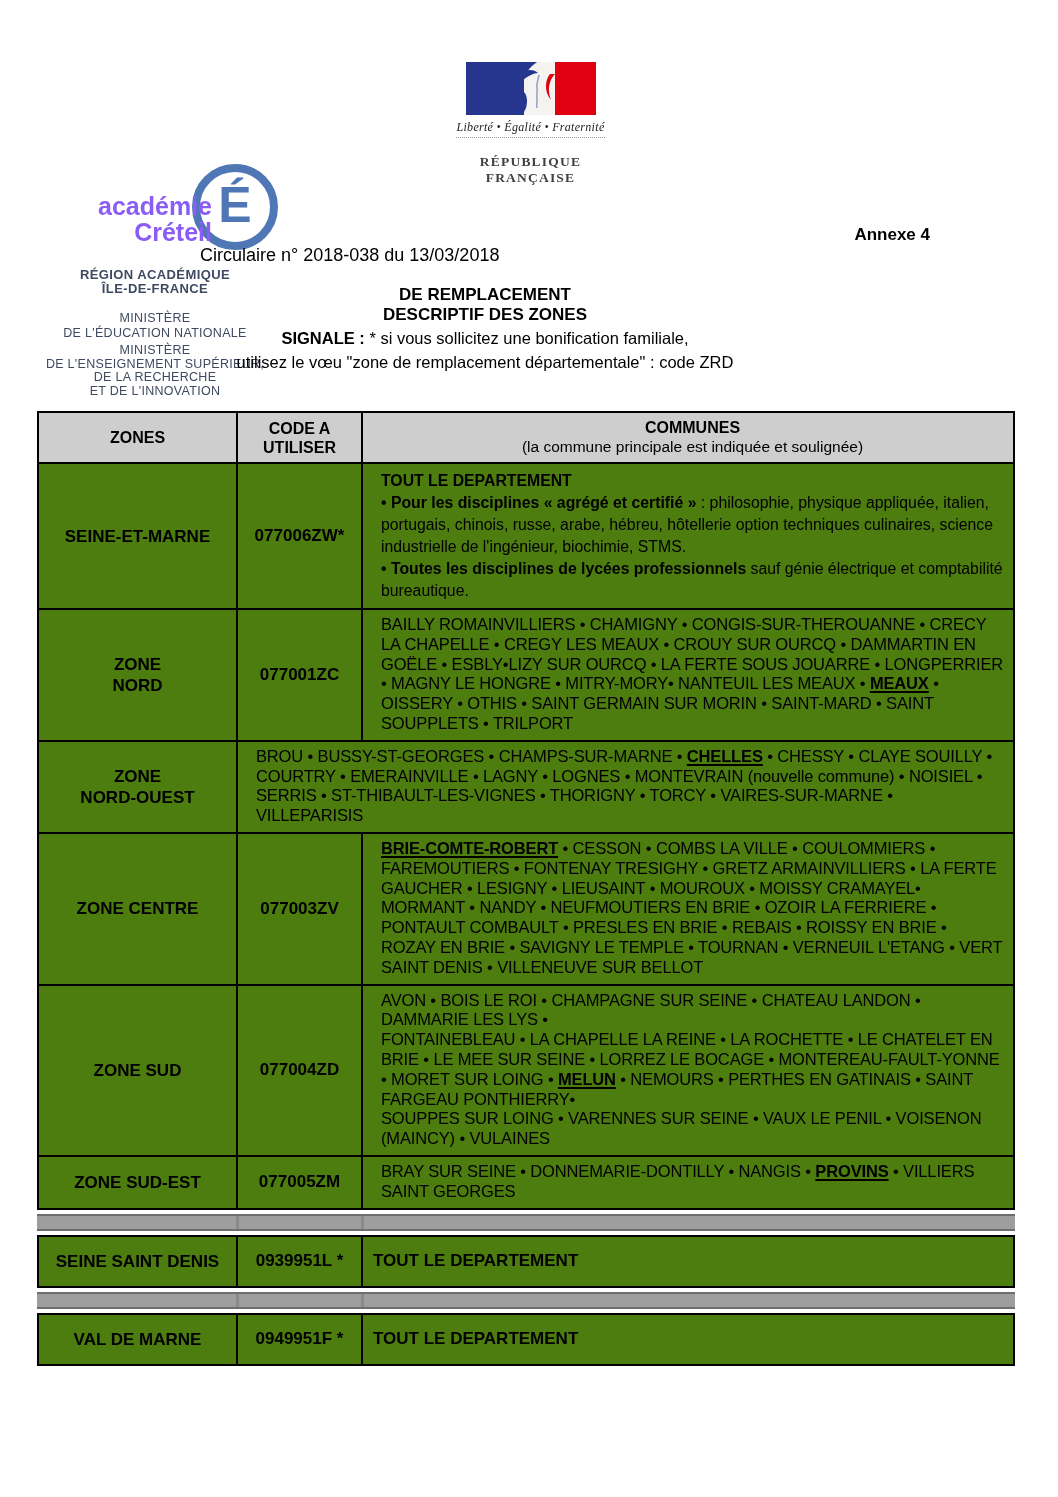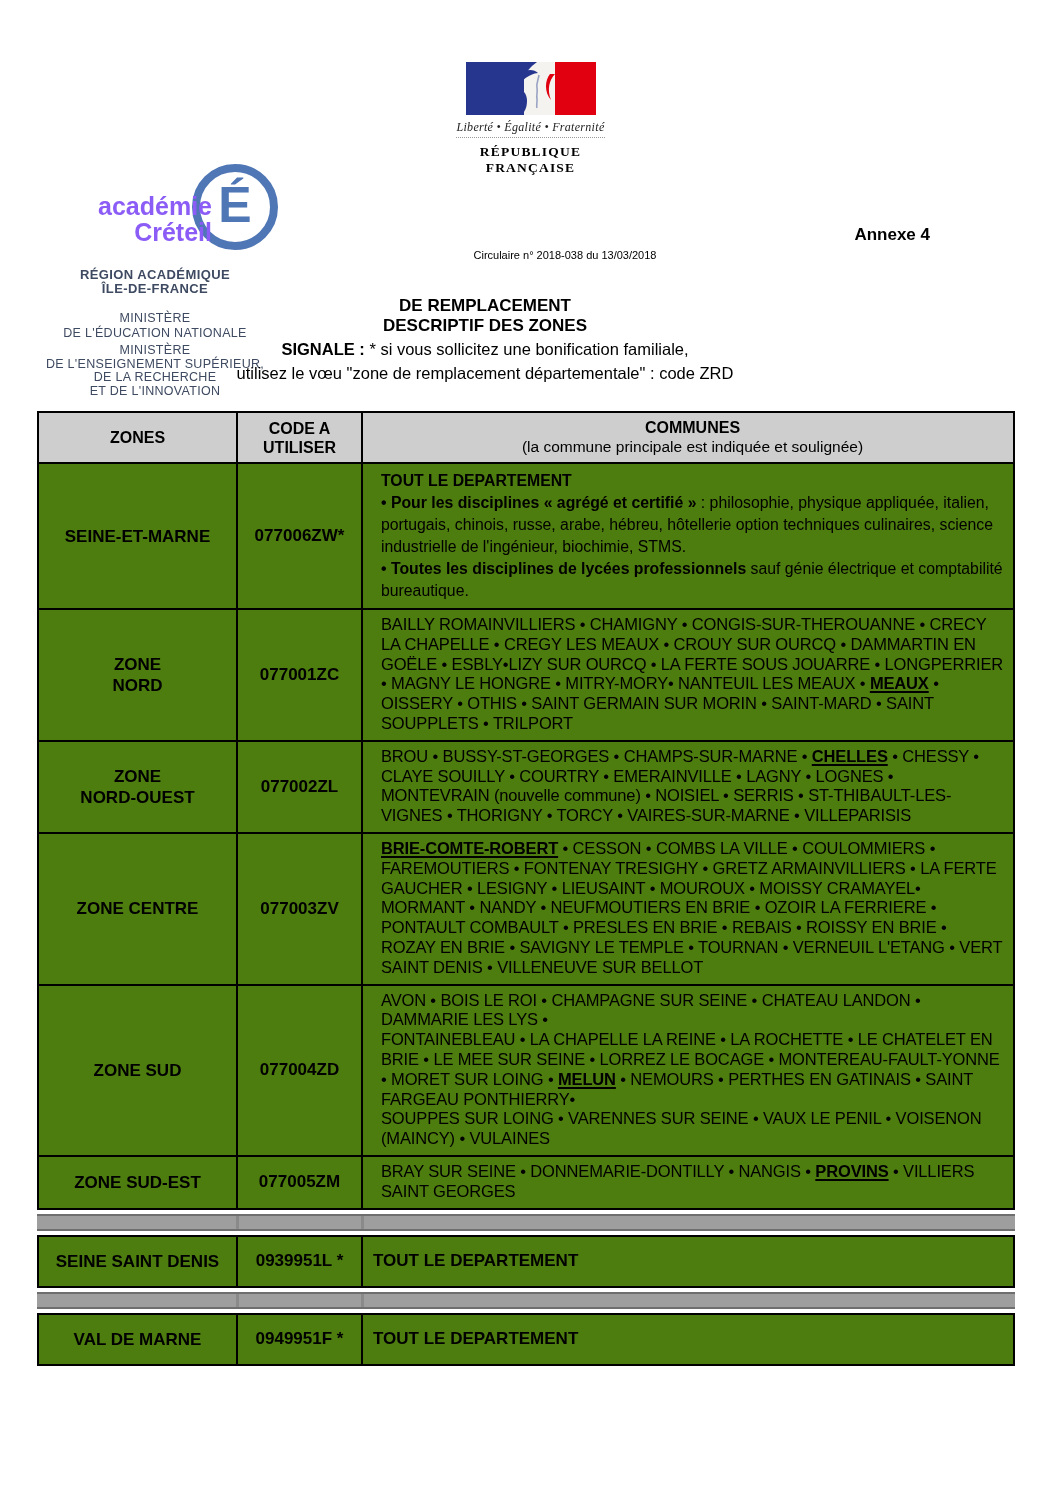--- a/index.html
+++ b/index.html
@@ -4,41 +4,41 @@
 <style>
   html,body{margin:0;padding:0;background:#ffffff;}
   #page{position:relative;width:1058px;height:1497px;background:#ffffff;overflow:hidden;
         font-family:"Liberation Sans",sans-serif;color:#000;}
 
   
   #marianne{position:absolute;left:443px;top:62px;width:175px;text-align:center;}
   #marianne .flag{display:block;margin:0 auto 2px auto;}
   .motto{font-family:"Liberation Serif",serif;font-style:italic;font-size:12px;color:#222;
          letter-spacing:.3px;display:inline-block;border-bottom:1px dotted #9a9a9a;padding-bottom:2px;}
-  .republic{font-family:"Liberation Serif",serif;font-size:13.5px;color:#000000;
-            letter-spacing:1.2px;margin-top:6px;font-weight:bold;}
+  .republic{font-family:"Liberation Serif",serif;font-size:13.5px;color:#404040;
+            letter-spacing:1.2px;margin-top:16px;font-weight:bold;}
 
   
   .acad-circle{position:absolute;left:192px;top:164px;width:70px;height:70px;border:8px solid #4f76b5;
                border-radius:50%;display:flex;align-items:center;justify-content:center;}
   .acad-circle .big-e{font-size:50px;font-weight:bold;color:#4f76b5;line-height:1;margin-top:-4px;}
   .acad-word{position:absolute;width:130px;text-align:right;font-weight:bold;color:#8b5cf6;font-size:25px;line-height:1;}
   #acad-word1{left:82px;top:194px;}
   #acad-word2{left:82px;top:220px;}
 
   .gov-lines{position:absolute;left:25px;width:260px;text-align:center;
              font-family:Liberation Sans, sans-serif;color:#3e4a61;white-space:pre-line;}
   #region-lines{top:268px;font-weight:bold;font-size:13px;line-height:14px;letter-spacing:.4px;}
   #ministry1{top:311px;font-size:12.5px;line-height:14.5px;letter-spacing:.3px;}
   #ministry2{top:344px;font-size:12.5px;line-height:13.5px;letter-spacing:.3px;}
 
   
   #head-block{position:absolute;left:200px;top:224px;width:730px;}
   .annexe{ text-align:right;font-weight:bold;font-size:17px;line-height:21px;}
-  .circulaire{text-align:center;font-size:11px;line-height:21px;margin-bottom:30px;}
+  .circulaire{text-align:left;font-size:18px;line-height:21px;margin-bottom:19px;}
   .doc-title{text-align:center;font-weight:bold;font-size:17px;line-height:20px;width:730px;margin-left:-80px;}
   .signale-line{text-align:center;font-size:16.5px;line-height:21px;width:730px;margin-left:-80px;margin-top:3px;}
   .signale-line .sb{font-weight:bold;}
 
   
   #ztable{position:absolute;left:37px;top:411px;width:978px;}
   .tblock{border:2px solid #000;background:#4d7c0f;}
   .zrow{display:flex;border-bottom:2px solid #000;}
   .zrow:last-child{border-bottom:none;}
   .cell{box-sizing:border-box;}
@@ -129,21 +129,20 @@
           <div class="cell cell-code">077006ZW*</div>
           <div class="cell cell-com"><span class="sb ">TOUT LE DEPARTEMENT</span><br><span class="sb ">• Pour les disciplines « agrégé et certifié »</span><span class=""> : philosophie, physique appliquée, italien, portugais, chinois, russe, arabe, hébreu, hôtellerie option techniques culinaires, science industrielle de l'ingénieur, biochimie, STMS.</span><br><span class="sb ">• Toutes les disciplines de lycées professionnels</span><span class=""> sauf génie électrique et comptabilité bureautique.</span></div>
         </div>
         <div class="zrow kind-list">
           <div class="cell cell-zone">ZONE<br>NORD</div>
           <div class="cell cell-code">077001ZC</div>
           <div class="cell cell-com"><span class="">BAILLY ROMAINVILLIERS • CHAMIGNY • CONGIS-SUR-THEROUANNE • CRECY LA CHAPELLE • CREGY LES MEAUX • CROUY SUR OURCQ • DAMMARTIN EN GOËLE • ESBLY•LIZY SUR OURCQ • LA FERTE SOUS JOUARRE • LONGPERRIER • MAGNY LE HONGRE • MITRY-MORY• NANTEUIL LES MEAUX • </span><span class="sb su">MEAUX</span><span class=""> • OISSERY • OTHIS • SAINT GERMAIN SUR MORIN • SAINT-MARD • SAINT SOUPPLETS • TRILPORT</span></div>
         </div>
         <div class="zrow kind-list">
           <div class="cell cell-zone">ZONE<br>NORD-OUEST</div>
-          <div class="cell cell-code">077002ZL</div>
           <div class="cell cell-com"><span class="">BROU • BUSSY-ST-GEORGES • CHAMPS-SUR-MARNE • </span><span class="sb su">CHELLES</span><span class=""> • CHESSY • CLAYE SOUILLY • COURTRY • EMERAINVILLE • LAGNY • LOGNES • MONTEVRAIN (nouvelle commune) • NOISIEL • SERRIS • ST-THIBAULT-LES-VIGNES • THORIGNY • TORCY • VAIRES-SUR-MARNE • VILLEPARISIS</span></div>
         </div>
         <div class="zrow kind-list">
           <div class="cell cell-zone">ZONE CENTRE</div>
           <div class="cell cell-code">077003ZV</div>
           <div class="cell cell-com"><span class="sb su">BRIE-COMTE-ROBERT</span><span class=""> • CESSON • COMBS LA VILLE • COULOMMIERS • FAREMOUTIERS • FONTENAY TRESIGHY • GRETZ ARMAINVILLIERS • LA FERTE GAUCHER • LESIGNY • LIEUSAINT • MOUROUX • MOISSY CRAMAYEL• MORMANT • NANDY • NEUFMOUTIERS EN BRIE • OZOIR LA FERRIERE • PONTAULT COMBAULT • PRESLES EN BRIE • REBAIS • ROISSY EN BRIE • ROZAY EN BRIE • SAVIGNY LE TEMPLE • TOURNAN • VERNEUIL L'ETANG • VERT SAINT DENIS • VILLENEUVE SUR BELLOT</span></div>
         </div>
         <div class="zrow kind-list">
           <div class="cell cell-zone">ZONE SUD</div>
           <div class="cell cell-code">077004ZD</div>

